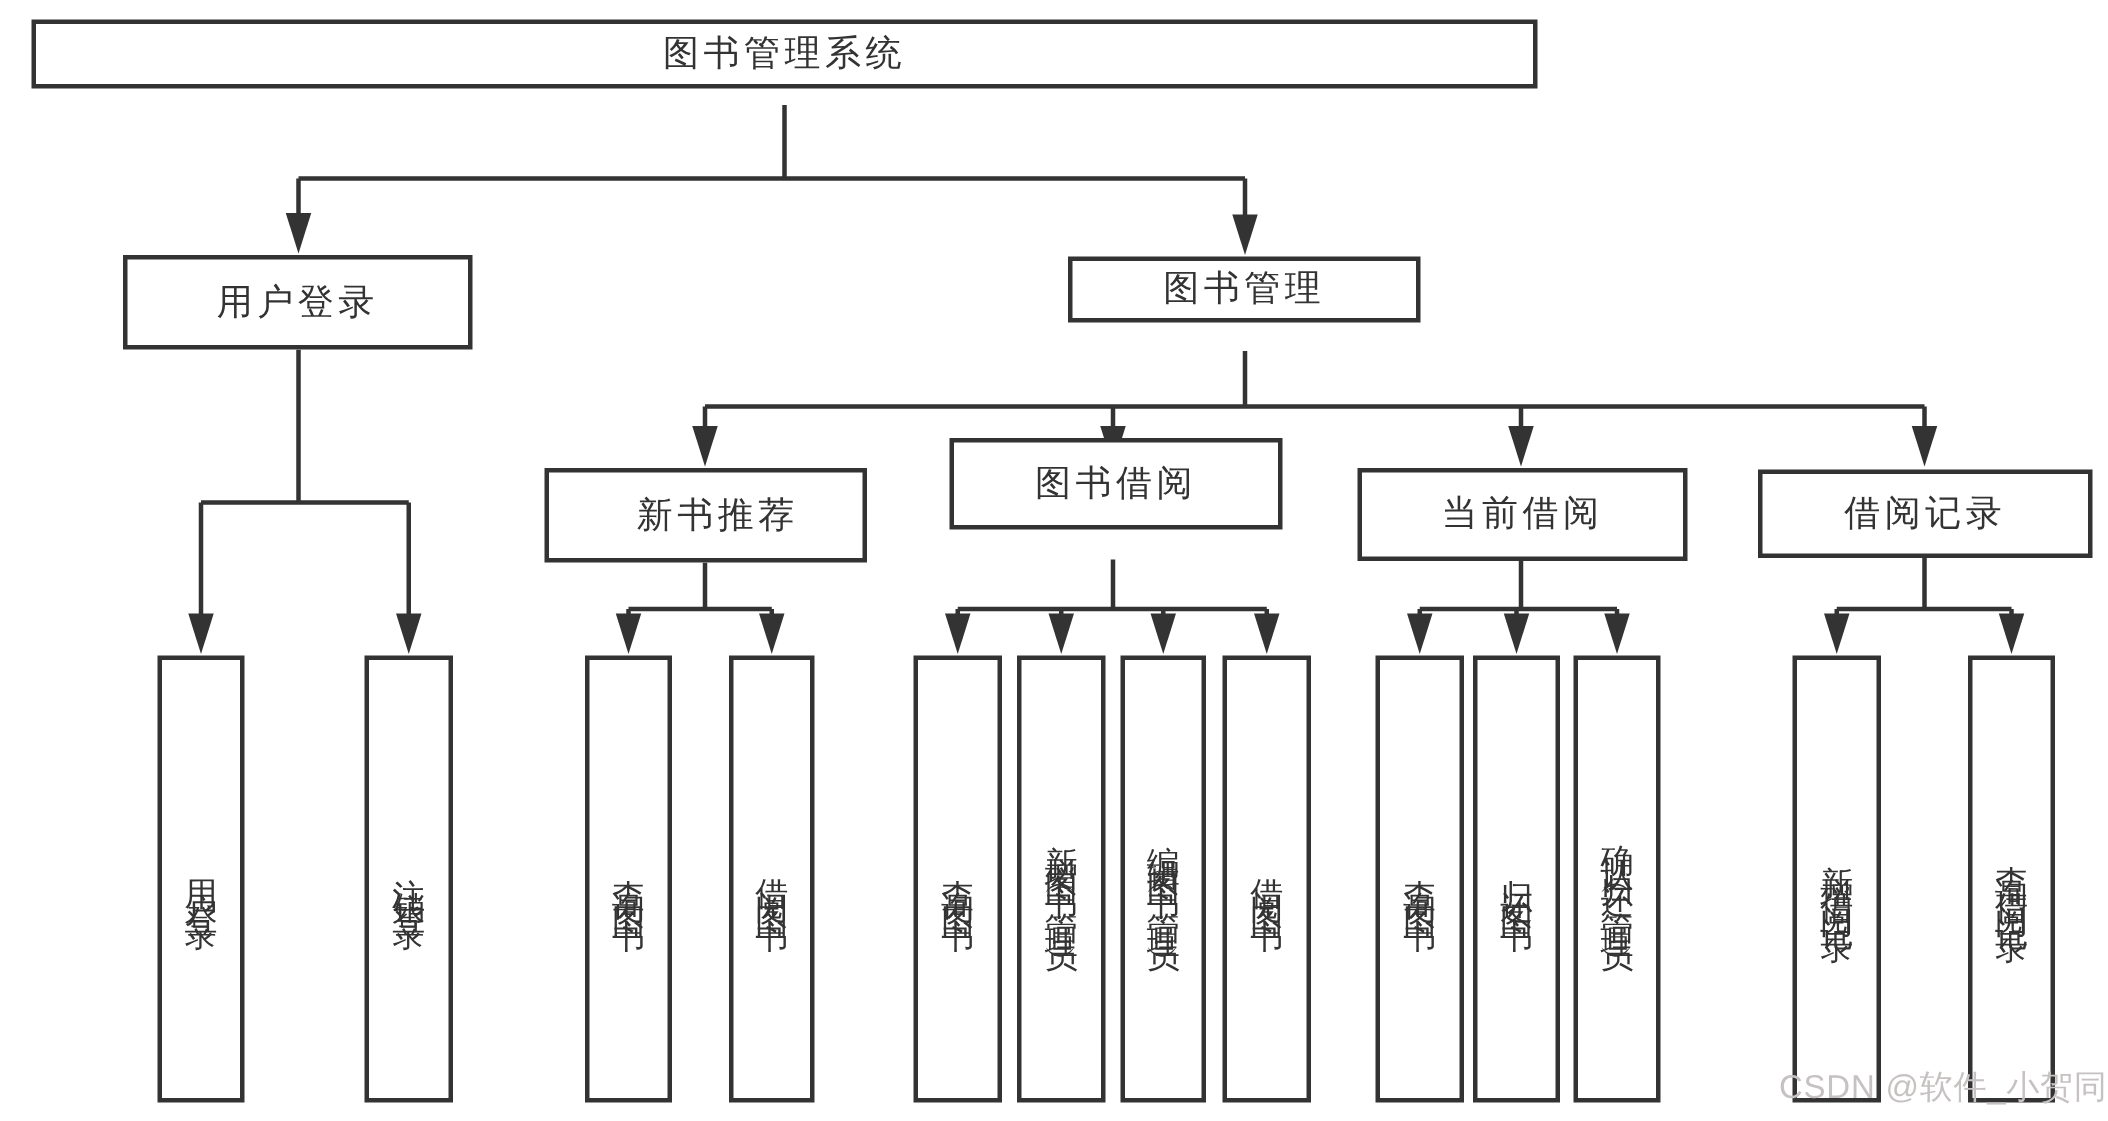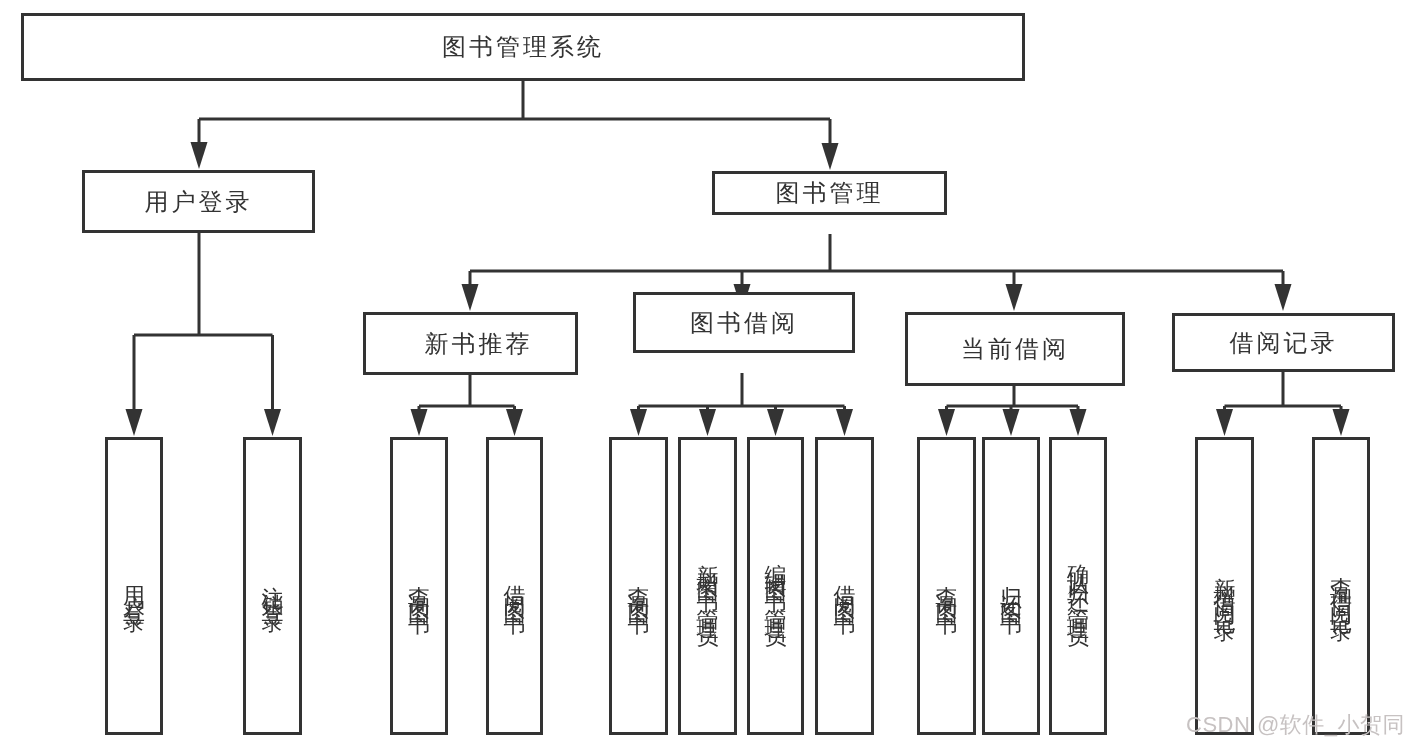--- a/index.html
+++ b/index.html
@@ -84,38 +84,38 @@
       <polygon points="767,409 784,409 775.5,436"></polygon>
       <polygon points="836,409 853,409 844.5,436"></polygon>
       <polygon points="938,409 955,409 946.5,436"></polygon>
       <polygon points="1002.5,409 1019.5,409 1011,436"></polygon>
       <polygon points="1069.5,409 1086.5,409 1078,436"></polygon>
       <polygon points="1216,409 1233,409 1224.5,436"></polygon>
       <polygon points="1332.5,409 1349.5,409 1341,436"></polygon>
     </g>
   </svg>
 
-  <div class="node" style="left:21px; top:13px; width:1004px; height:68px;">
+  <div class="node" style="left:21px; top:13px; width:1004px; height:46px;">
     <span class="htext">图书管理系统</span>
   </div>
 
   <div class="node" style="left:82px; top:170px; width:233px; height:63px;">
     <span class="htext">用户登录</span>
   </div>
   <div class="node" style="left:712px; top:171px; width:235px; height:44px;">
     <span class="htext">图书管理</span>
   </div>
 
   <div class="node" style="left:363px; top:312px; width:215px; height:63px;padding-left:16px;">
     <span class="htext">新书推荐</span>
   </div>
   <div class="node" style="left:633px; top:292px; width:222px; height:61px;">
     <span class="htext">图书借阅</span>
   </div>
-  <div class="node" style="left:905px; top:312px; width:220px; height:74px;">
+  <div class="node" style="left:905px; top:312px; width:220px; height:62px;">
     <span class="htext">当前借阅</span>
   </div>
   <div class="node" style="left:1172px; top:313px; width:223px; height:59px;">
     <span class="htext">借阅记录</span>
   </div>
 
   <div class="node" style="left:105px; top:437px; width:58px; height:298px;">
     <span class="vtext">用户登录</span>
   </div>
   <div class="node" style="left:243px; top:437px; width:59px; height:298px;">

